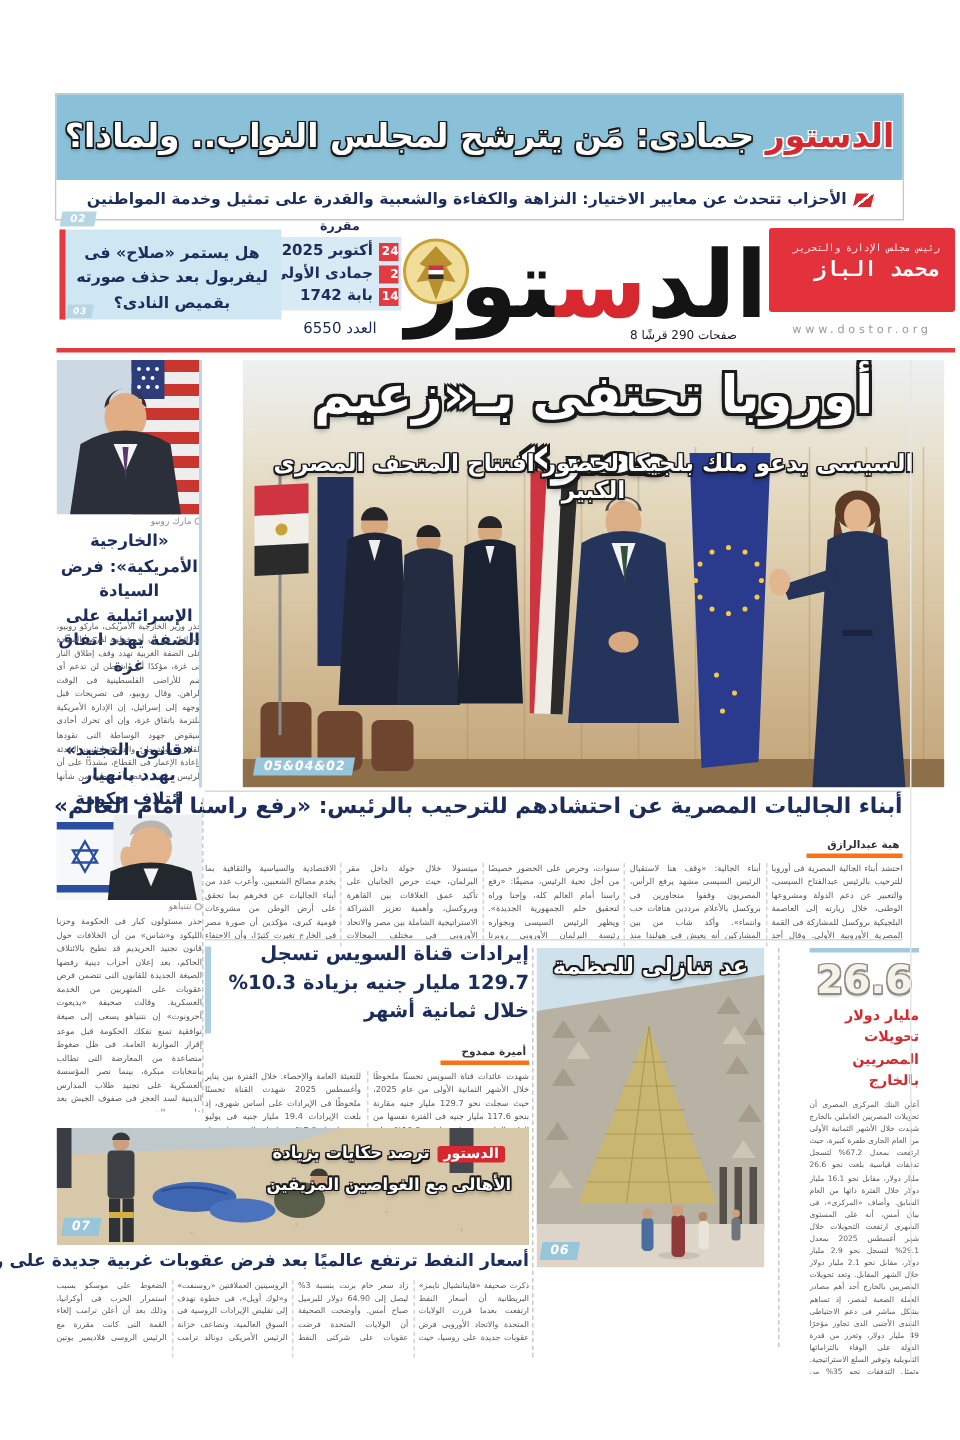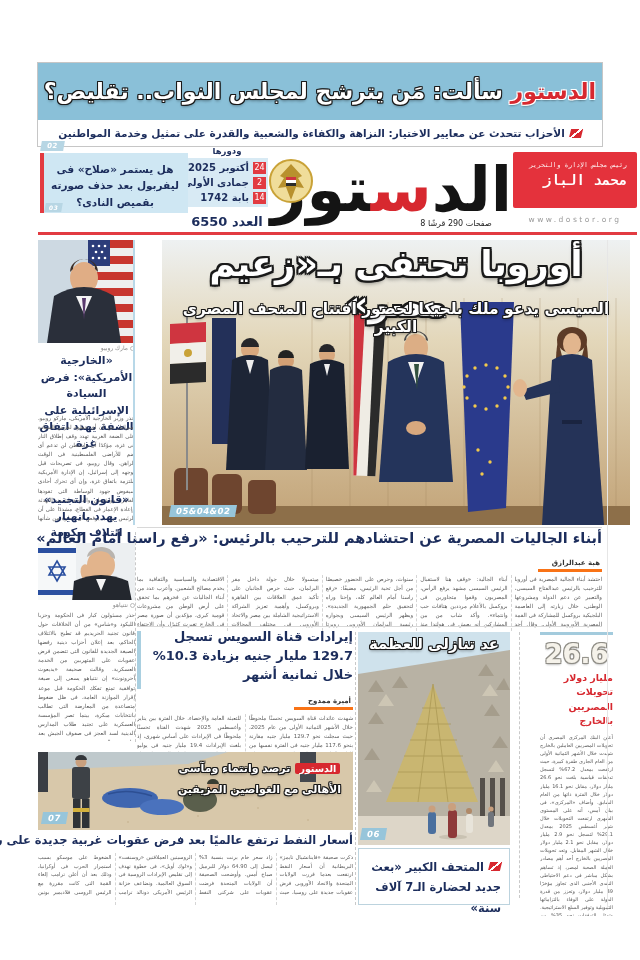--- a/index.html
+++ b/index.html
@@ -28,23 +28,23 @@
   .pub-box{left:513px;top:152px;width:124px;height:56px;background:#e4323c;border-radius:2px;color:#fff;text-align:right;padding:9px 10px 0 6px;position:absolute;font-family:Liberation Mono, monospace;}
   .pub-title{font-size:6.5px;opacity:.92;}
   .pub-name{font-size:14px;font-weight:bold;margin-top:3px;}
   .website{left:513px;top:215px;width:124px;font-size:7.5px;letter-spacing:2.5px;color:#9a9a9a;text-align:center;direction:ltr;position:absolute;}
   .logo{left:312px;top:142px;width:200px;height:95px;font-size:62px;font-weight:bold;color:#141414;line-height:95px;text-align:center;white-space:nowrap;position:absolute;}
   .logo .mid{color:#d7282f;}
   .pages-price{left:402px;top:219px;width:108px;font-size:8px;color:#222;direction:ltr;text-align:center;position:absolute;}
   .day{left:186px;top:146px;width:82px;font-size:8.5px;font-weight:bold;color:#1c2d5c;text-align:center;position:absolute;}
   .dates{left:186px;top:158px;width:82px;background:#d8eaf4;padding:2px 2px;position:absolute;}
   .date-row{display:flex;align-items:center;height:15px;}
-  .date-num{background:#e23b41;color:#fff;font-size:8px;font-weight:normal;width:13px;height:12px;line-height:12px;text-align:center;flex:none;}
+  .date-num{background:#e23b41;color:#fff;font-size:8px;font-weight:bold;width:13px;height:12px;line-height:12px;text-align:right;flex:none;}
   .date-label{font-size:10px;font-weight:bold;color:#1c2d5c;padding-right:4px;white-space:nowrap;}
-  .issue{left:186px;top:214px;width:82px;font-size:13px;font-weight:bold;color:#1c2d5c;text-align:center;position:absolute;}
+  .issue{left:186px;top:214px;width:82px;font-size:10px;font-weight:normal;color:#1c2d5c;text-align:center;position:absolute;}
   .emblem{left:268px;top:156px;position:absolute;}
   .teaser{left:40px;top:153px;width:148px;height:60px;background:#cfe7f3;position:absolute;}
   .teaser-bar{position:absolute;left:0;top:0;width:4px;height:100%;background:#e23b41;}
   .teaser-text{font-size:10.5px;font-weight:bold;color:#1c2d5c;text-align:center;line-height:1.55;padding:8px 8px 0 10px;}
   .teaser-ref{position:absolute;left:5px;bottom:1px;font-size:6px;line-height:9px;background:#b7d6e4;padding:0 4px;}
   .red-rule{left:38px;top:232px;width:599px;height:2.5px;background:#e23b41;position:absolute;}
   
   .lc{left:38px;width:97px;position:absolute;}
   .lc-h{font-size:11px;font-weight:bold;color:#1c2d5c;text-align:center;line-height:1.5;}
   .credit-dot{display:inline-block;width:5px;height:5px;border:1px solid #bbb;border-radius:50%;background:#fff;vertical-align:middle;margin-left:2px;}
@@ -92,21 +92,21 @@
   .oil-body{column-count:4;column-gap:7px;column-rule:1px dashed #d5d5d5;height:52px;font-size:5.3px;}
   .right-hairline{left:607px;top:240px;width:1px;height:668px;background:#e6e6e6;position:absolute;}
 </style>
 </head>
 <body>
 
 <div class="canvas">
 
   <header class="banner">
     <div class="banner-blue">
-      <h1 class="banner-hl"><span class="ol-red">الدستور</span><span class="ol"> سألت: مَن يترشح لمجلس النواب.. تقليص؟</span></h1>
+      <h1 class="banner-hl"><span class="ol-red">الدستور</span><span class="ol"> جمادى: مَن يترشح لمجلس النواب.. ولماذا؟</span></h1>
     </div>
     <div class="banner-strip">
       <span class="flag-icon"></span>
       <span class="strip-text">الأحزاب تتحدث عن معايير الاختيار: النزاهة والكفاءة والشعبية والقدرة على تمثيل وخدمة المواطنين</span>
     </div>
     <span class="pref banner-ref">02</span>
   </header>
 
   <section>
     <div class="pub-box">
@@ -120,21 +120,21 @@
     <div class="emblem">
       <svg width="46" height="52" viewBox="0 0 46 52">
         <circle cx="23" cy="25" r="21" fill="#f0dd9a" stroke="#c9a237" stroke-width="2"></circle>
         <path d="M23,8 L12,20 L16,22 L10,32 L18,31 L23,44 L28,31 L36,32 L30,22 L34,20 Z" fill="#b8912e"></path>
         <rect x="18" y="21" width="10" height="3" fill="#ce3540"></rect>
         <rect x="18" y="24" width="10" height="3" fill="#fff"></rect>
         <rect x="18" y="27" width="10" height="3" fill="#2b2b2b"></rect>
       </svg>
     </div>
 
-    <div class="day">ودورها</div>
+    <div class="day">مقررة</div>
     <div class="dates">
       <div class="date-row">
         <span class="date-num">24</span>
         <span class="date-label">أكتوبر 2025</span>
       </div>
       <div class="date-row">
         <span class="date-num">2</span>
         <span class="date-label">جمادى الأولى 1447</span>
       </div>
       <div class="date-row">
@@ -373,24 +373,20 @@
         <rect x="70" y="180" width="8" height="22" rx="3" fill="#4a6f9e"></rect>
           <circle cx="74" cy="177" r="3.5" fill="#caa07e"></circle>
         <rect x="108" y="182" width="7" height="19" rx="3" fill="#e8e4da"></rect>
           <circle cx="111" cy="179" r="3" fill="#b08968"></circle>
         <rect x="130" y="180" width="6" height="15" rx="2" fill="#70757c"></rect>
           <circle cx="133" cy="177" r="2.6" fill="#caa07e"></circle>
       </g>
     </svg>
     <h2 class="museum-title ol">عد تنازلى للعظمة</h2>
     <span class="pref museum-ref">06</span>
-    <div class="museum-cap">
-      <span class="flag-icon"></span>
-      <span class="museum-cap-text">المتحف الكبير «بعث جديد لحضارة الـ7 آلاف سنة»</span>
-    </div>
   </section>
 
   <div class="abs dashed-v" style="left:519px;top:632px;height:266px;"></div>
   <section class="remit">
     <div class="remit-bar"></div>
     <div class="remit-num">26.6</div>
     <div class="remit-title">مليار دولار تحويلات المصريين بالخارج</div>
     <div class="remit-body">أعلن البنك المركزى المصرى أن تحويلات المصريين العاملين بالخارج شهدت خلال الأشهر الثمانية الأولى من العام الجارى طفرة كبيرة، حيث ارتفعت بمعدل 67.2% لتسجل تدفقات قياسية بلغت نحو 26.6 مليار دولار، مقابل نحو 16.1 مليار دولار خلال الفترة ذاتها من العام السابق. وأضاف «المركزى»، فى بيان أمس، أنه على المستوى الشهرى ارتفعت التحويلات خلال شهر أغسطس 2025 بمعدل 29.1% لتسجل نحو 2.9 مليار دولار، مقابل نحو 2.1 مليار دولار خلال الشهر المقابل. وتعد تحويلات المصريين بالخارج أحد أهم مصادر العملة الصعبة لمصر، إذ تساهم بشكل مباشر فى دعم الاحتياطى النقدى الأجنبى الذى تجاوز مؤخرًا 49 مليار دولار، وتعزز من قدرة الدولة على الوفاء بالتزاماتها التمويلية وتوفير السلع الاستراتيجية. وتمثل التدفقات نحو 35% من إجمالى موارد النقد الأجنبى، ما يمنح ركيزة إضافية فى تحقيق الاستقرار المالى والنقدى.</div>
     <div class="remit-bar-b"></div>
   </section>
@@ -422,21 +418,21 @@
         <ellipse cx="14" cy="22" rx="17" ry="12" fill="#5a5f4c"></ellipse>
         <circle cx="27" cy="8" r="5.5" fill="#c9a07d"></circle>
         <path d="M21,6 a6,5 0 0 1 12,0 z" fill="#3a3d32"></path>
       </g>
       <rect x="262" y="0" width="16" height="30" fill="#44484e"></rect>
       <rect x="0" y="0" width="10" height="40" fill="#3a3e44"></rect>
     </svg>
     <div class="drowned-ovl">
       <div class="drowned-line">
         <span class="drowned-brand">الدستور</span>
-        <span class="drowned-sub ol">ترصد وانتماء ومآسى</span>
+        <span class="drowned-sub ol">ترصد حكايات بزيادة</span>
       </div>
       <div class="drowned-line">
         <span class="drowned-sub ol">الأهالى مع الغواصين المزيفين</span>
       </div>
     </div>
     <span class="pref beach-ref">07</span>
   </section>
 
   <section class="oil">
     <h2 class="oil-h">أسعار النفط ترتفع عالميًا بعد فرض عقوبات غربية جديدة على روسيا</h2>

